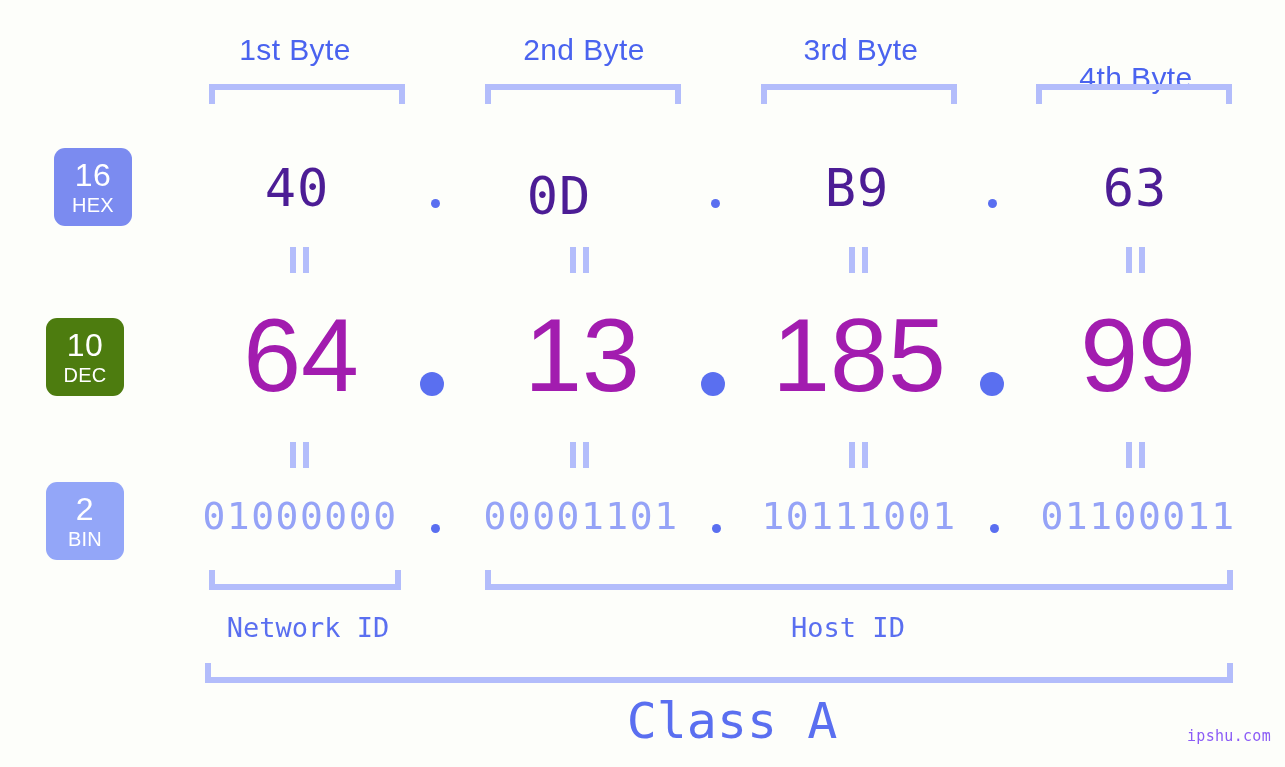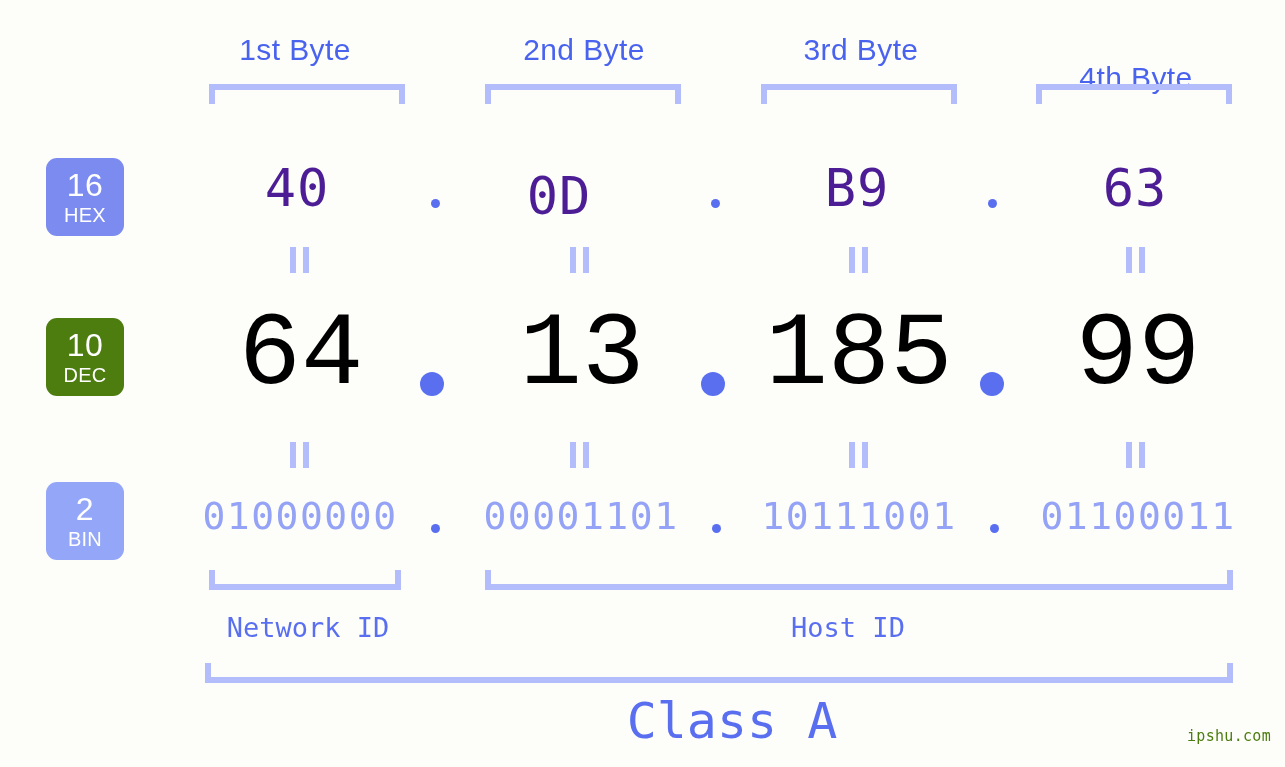--- a/index.html
+++ b/index.html
@@ -80,23 +80,23 @@
     text-align: center;
     white-space: nowrap;
   }
   .hexval {
     font-family: "DejaVu Sans Mono", monospace;
     font-size: 52px;
     color: #4c1d95;
     letter-spacing: 1px;
   }
   .decval {
-    font-family: Liberation Mono, monospace;
+    font-family: Liberation Sans, sans-serif;
     font-size: 104px;
-    color: #000000;
+    color: #a21caf;
     letter-spacing: 0px;
   }
   .binval {
     font-family: "DejaVu Sans Mono", monospace;
     font-size: 38px;
     color: #95a3f7;
     letter-spacing: 1.5px;
   }
 
   
@@ -133,40 +133,40 @@
   .caption.id    { font-size: 27px; }
   .caption.klass { font-size: 50px; }
 
   
   .watermark {
     position: absolute;
     right: 14px;
     bottom: 22px;
     font-family: "DejaVu Sans Mono", monospace;
     font-size: 15px;
-    color: #4d7c0f;
+    color: #8b5cf6;
     letter-spacing: .3px;
   }
 </style>
 </head>
 <body>
 
 <div id="stage">
 
   <div class="byte-label" style="left:175px;">1st Byte</div>
   <div class="byte-label" style="left:464px;">2nd Byte</div>
   <div class="byte-label" style="left:741px;">3rd Byte</div>
   <div class="byte-label" style="left:1016px;margin-top:28px;">4th Byte</div>
 
   <div class="bracket down" style="left:209px;  top:84px; width:196px;"></div>
   <div class="bracket down" style="left:485px;  top:84px; width:196px;"></div>
   <div class="bracket down" style="left:761px;  top:84px; width:196px;"></div>
   <div class="bracket down" style="left:1036px; top:84px; width:196px;"></div>
 
-  <div class="badge" style="top:158px; background:#7b8bf0;">
+  <div class="badge" style="top:148px; background:#7b8bf0;margin-left:8px;">
     <span class="num">16</span>
     <span class="nm">HEX</span>
   </div>
   <div class="badge" style="top:318px; background:#4d7c0f;">
     <span class="num">10</span>
     <span class="nm">DEC</span>
   </div>
   <div class="badge" style="top:482px; background:#93a6f8;">
     <span class="num">2</span>
     <span class="nm">BIN</span>

